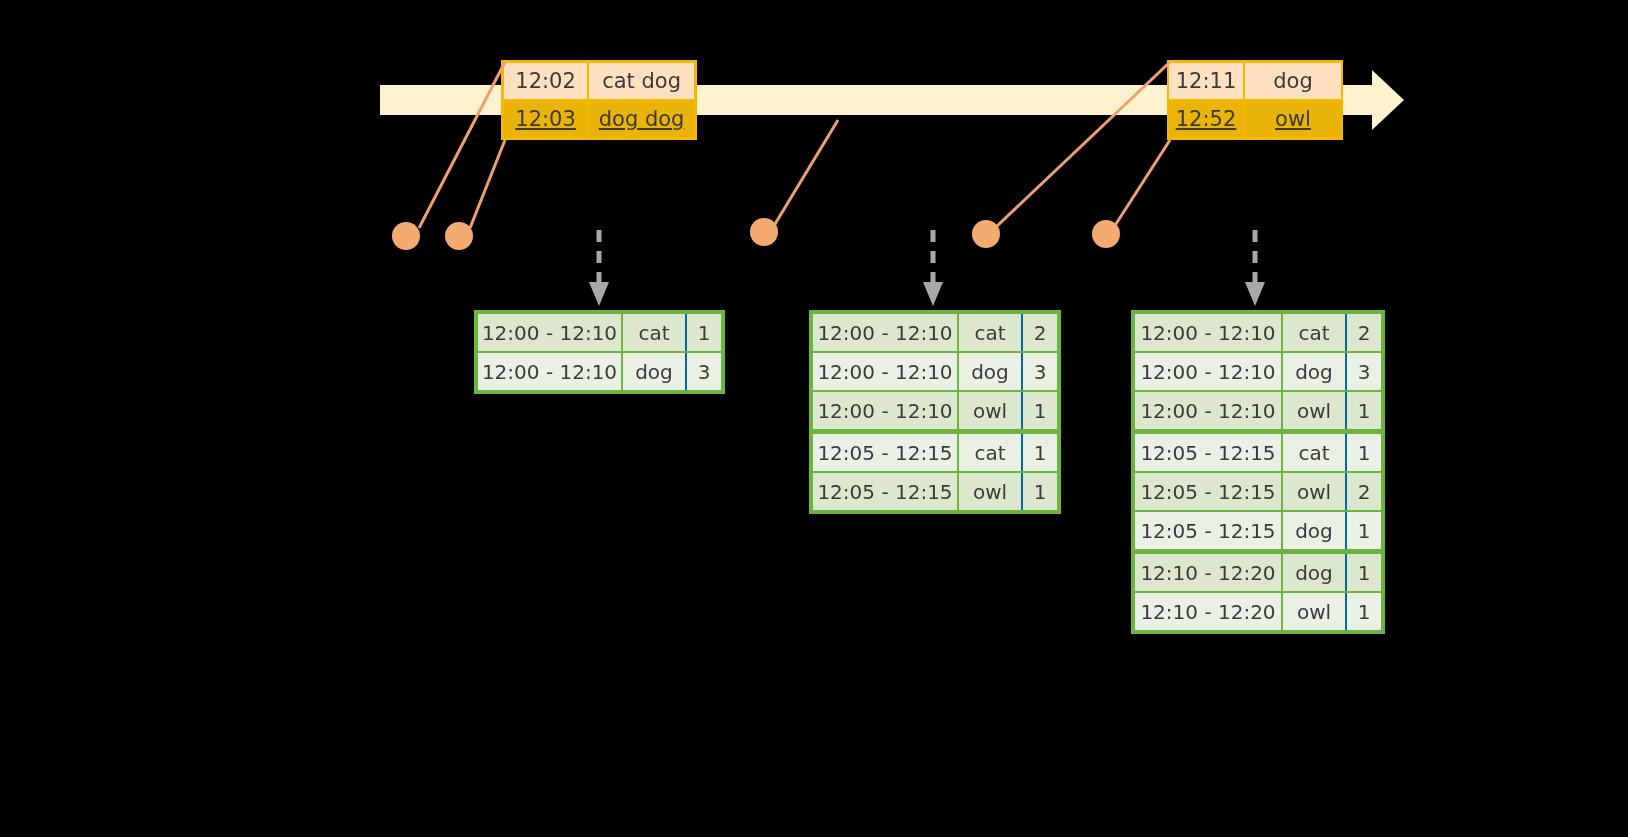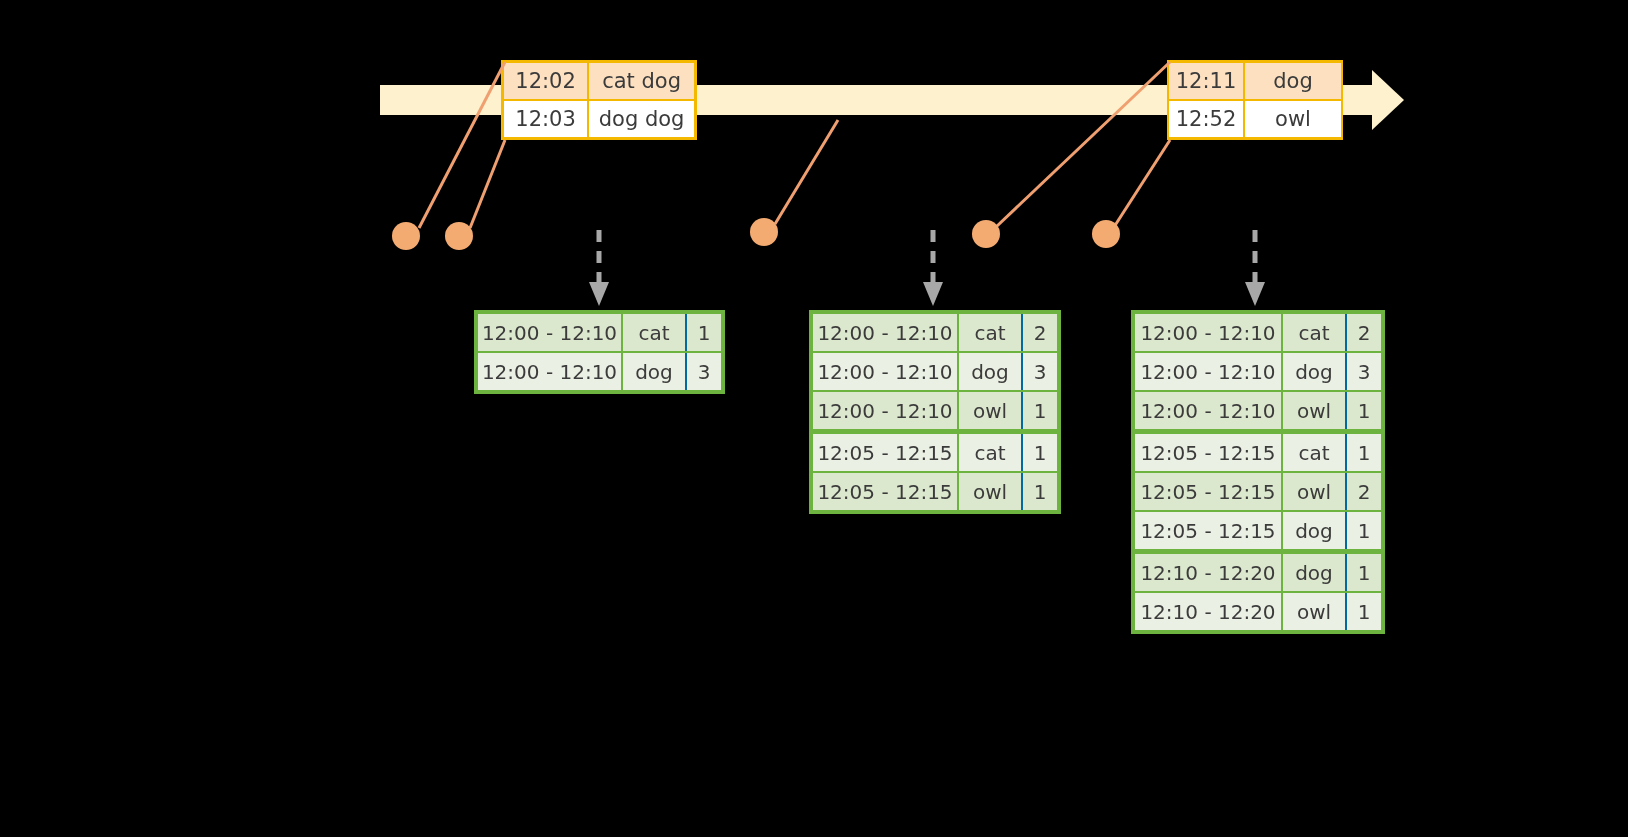--- a/index.html
+++ b/index.html
@@ -30,21 +30,21 @@
     display:flex;flex-direction:column;
   }
   .ev-row{display:flex;flex:1 1 auto;}
   .ev-row + .ev-row{border-top:2px solid #f5b800;}
   .ev-cell{
     display:flex;align-items:center;justify-content:center;
     font-size:21px;color:#3b3b3b;white-space:nowrap;
   }
   .ev-time{border-right:2px solid #f5b800;}
   .shade-a{background:#fce0c0;}
-  .shade-b{background:#ffffff;}
+  .shade-b{background:#eab308;text-decoration:underline;}
 
   
   #ev1{left:501px;top:60px;width:196px;height:80px;}
   #ev1 .ev-time{width:84px;}
   #ev1 .ev-val{width:106px;}
   
   #ev2{left:835px;top:80px;width:196px;height:41px;}
   #ev2 .ev-time{width:84px;}
   #ev2 .ev-val{width:106px;}
   

